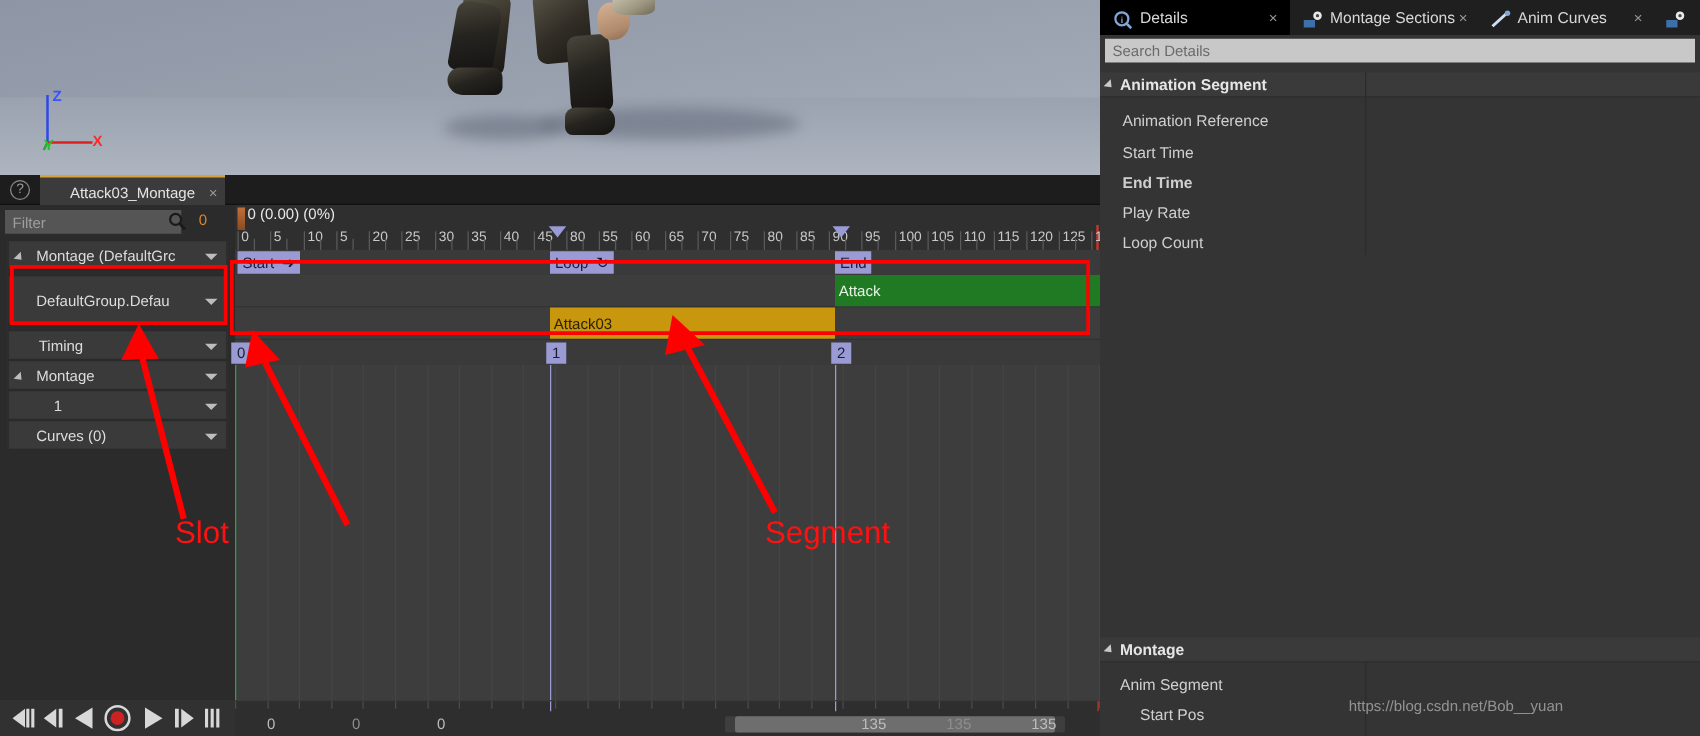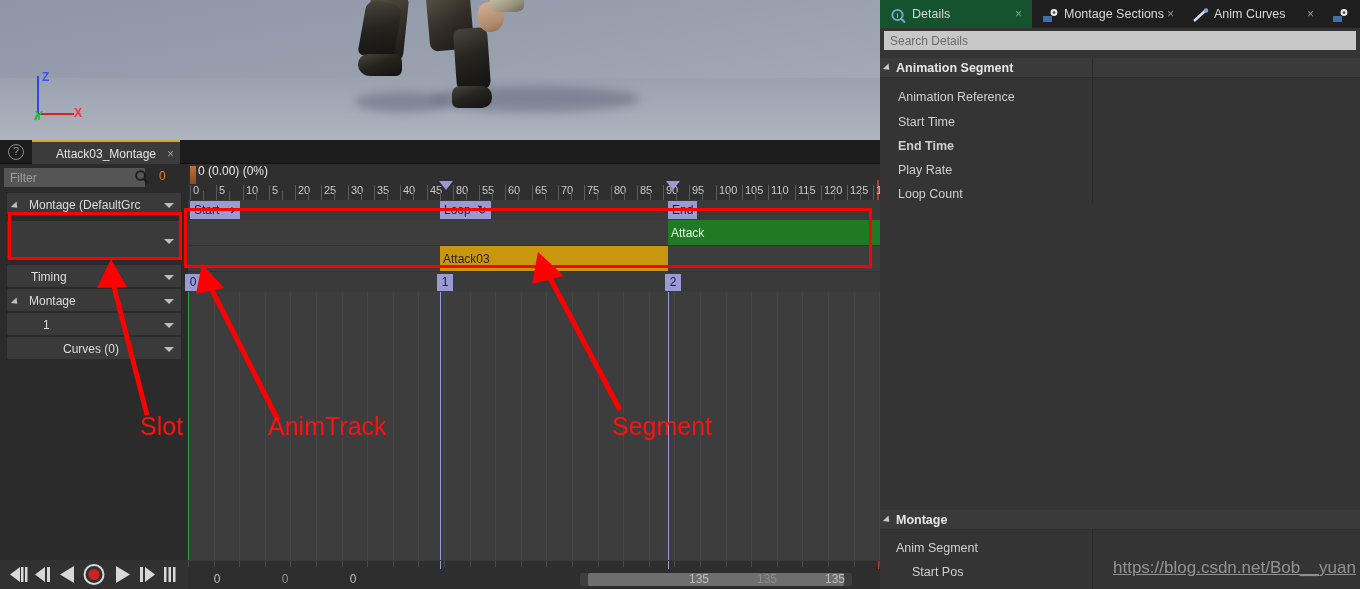--- a/index.html
+++ b/index.html
@@ -191,21 +191,21 @@
   }
   .svline { position: absolute; top: 0; width: 1px; height: 8px; background: #9a9ad4; }
   .svline.red { background: #c0392b; }
 
   
   #right { position: absolute; left: 880px; top: 0; width: 480px; height: 589px; background: #343434; }
   #tabbar { position: absolute; left: 0; top: 0; width: 480px; height: 28px; background: #1f1f1f; }
   .rtab {
     position: absolute; top: 0; height: 28px; color: #d8d8d8; font-size: 12.5px; line-height: 28px;
   }
-  .rtab.active { background: #14532d; padding-left: 11px; }
+  .rtab.active { background: #000000; padding-left: 11px; }
   .rtab .tlabel { position: absolute; top: 0; white-space: nowrap; }
   .rtab .tclose { position: absolute; top: 0; color: #9a9a9a; font-size: 12px; }
   .tabicon { position: absolute; top: 6px; width: 17px; height: 16px; }
 
   #searchrow { position: absolute; left: 0; top: 28px; width: 480px; height: 26px; background: #343434; }
   #search-details {
     position: absolute; left: 4px; top: 3px; width: 472px; height: 19px;
     background: #c8c8c8; border: none; color: #14532d; font-size: 12px; padding: 0 6px;
     font-family: "Liberation Sans", sans-serif;
   }
@@ -222,22 +222,22 @@
     border-bottom: 4px solid transparent; transform: rotate(45deg);
   }
   .prop-row { position: absolute; left: 0; width: 480px; height: 24px; }
   .prop-row .pname {
     position: absolute; left: 18px; top: 0; height: 24px; line-height: 24px;
     color: #cfcfcf; font-size: 12.5px; white-space: nowrap;
   }
   #prop-divider { position: absolute; left: 212px; width: 1px; background: #2b2b2b; }
 
   #watermark {
-    position: absolute; left: 1113px; top: 558px;
-    color: rgba(205,205,205,.62); font-size: 17px; white-space: nowrap; text-decoration: underline;
+    position: absolute; left: 1079px; top: 558px;
+    color: rgba(205,205,205,.62); font-size: 12px; white-space: nowrap;
   }
 </style>
 </head>
 <body>
 
 <div id="root">
 
   <div id="left">
 
     <div id="viewport">
@@ -288,41 +288,42 @@
         <span id="filter-count">0</span>
       </div>
 
       <div class="trk-row" style="top:28px;">
         <span class="caret-tri"></span>
         <span class="lbl" style="left:22px;width:130px;">Montage (DefaultGrc</span>
         <span class="chevd"></span>
       </div>
 
       <div class="trk-row" style="top:56px;height:40px;">
+        <span class="lbl" style="left:22px;width:130px;height:40px;line-height:40px;">DefaultGroup.Defau</span>
         <span class="chevd" style="top:18px;"></span>
       </div>
 
       <div class="trk-row" style="top:100px;">
         <span class="lbl" style="left:24px;width:124px;">Timing</span>
         <span class="chevd"></span>
       </div>
 
       <div class="trk-row" style="top:124px;">
         <span class="caret-tri"></span>
         <span class="lbl" style="left:22px;width:124px;">Montage</span>
         <span class="chevd"></span>
       </div>
 
       <div class="trk-row" style="top:148px;">
         <span class="lbl" style="left:36px;width:110px;">1</span>
         <span class="chevd"></span>
       </div>
 
       <div class="trk-row" style="top:172px;">
-        <span class="lbl" style="left:22px;width:124px;text-align:center;">Curves  (0)</span>
+        <span class="lbl" style="left:22px;width:124px;">Curves  (0)</span>
         <span class="chevd"></span>
       </div>
     </div>
 
     <div id="timeline">
       <div id="ruler">
         <div id="rail-orange"></div>
         <div id="rail-red-right"></div>
         <div id="ruler-readout">0 (0.00) (0%)</div>
         <div id="ruler-ticks">
@@ -492,21 +493,20 @@
     <svg class="arrow-svg" style="left:190px;top:262px;width:110px;height:165px;" viewBox="0 0 110 165">
       <line x1="88" y1="158" x2="22" y2="28" stroke="#ff0000" stroke-width="5"></line>
       <polygon points="12,2 34,26 6,32" fill="#ff0000"></polygon>
     </svg>
     <svg class="arrow-svg" style="left:520px;top:248px;width:120px;height:170px;" viewBox="0 0 120 170">
       <line x1="100" y1="162" x2="30" y2="30" stroke="#ff0000" stroke-width="5"></line>
       <polygon points="18,4 44,28 12,36" fill="#ff0000"></polygon>
     </svg>
 
     <span class="redtext" style="left:140px;top:412px;">Slot</span>
-    <span class="redtext" style="left:268px;top:412px;">AnimTrack</span>
     <span class="redtext" style="left:612px;top:412px;">Segment</span>
 
     <div id="transport">
       <div id="tbtns">
         <div class="tbtn" style="left:0;">
           <svg width="24" height="23" viewBox="0 0 24 23">
               <polygon points="14,4 14,19 4,11.5" fill="#d8d8d8"></polygon>
               <rect x="15" y="4" width="2.5" height="15" fill="#d8d8d8"></rect>
               <rect x="19" y="4" width="2.5" height="15" fill="#d8d8d8"></rect>
             </svg>

